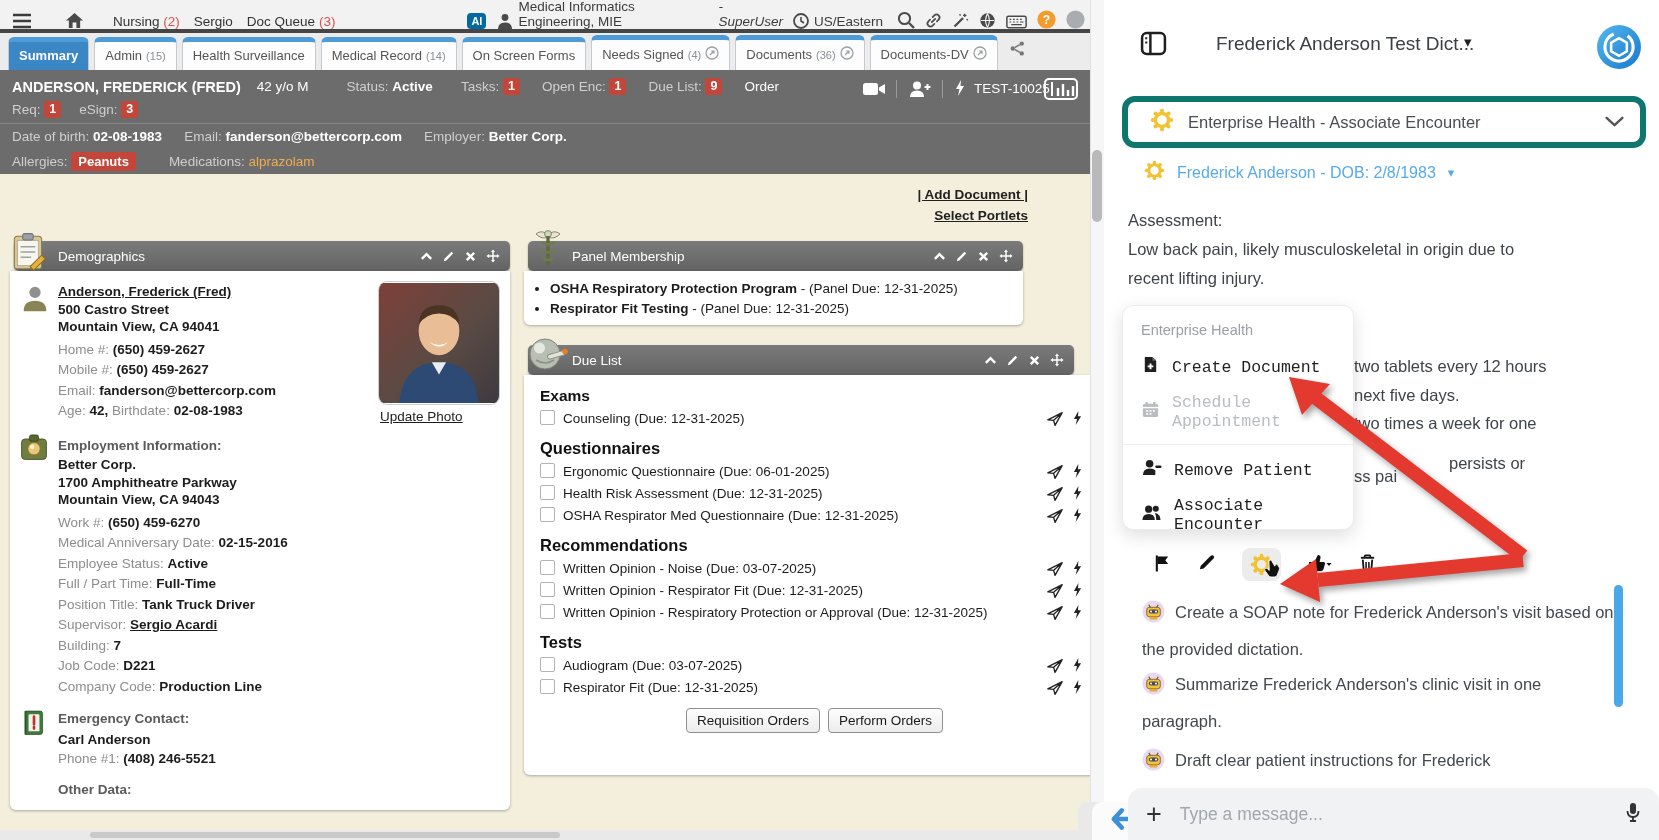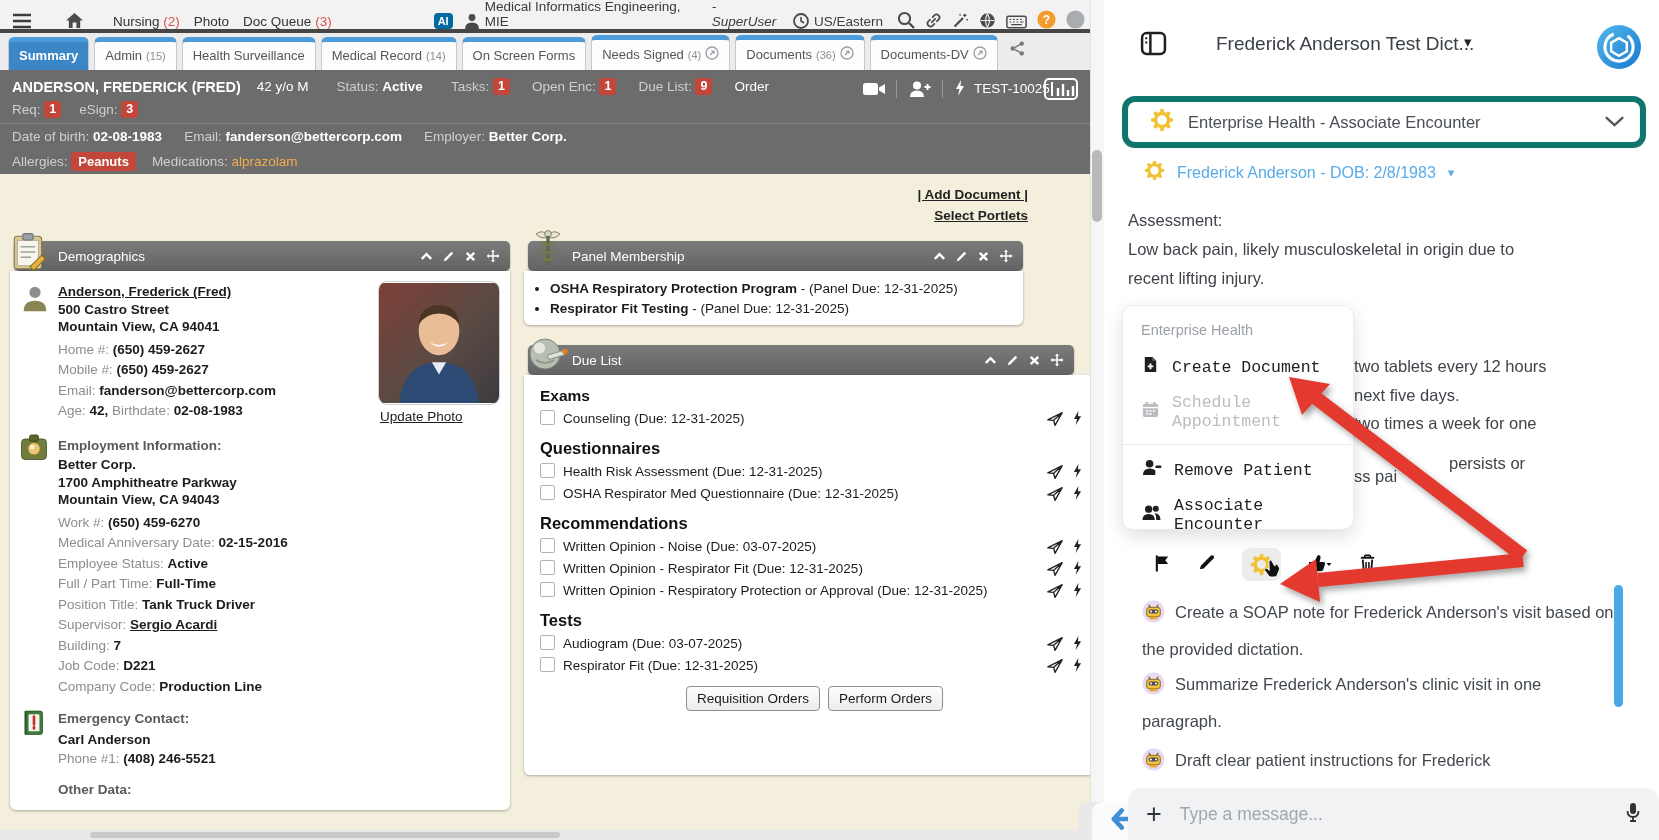--- a/index.html
+++ b/index.html
@@ -2,21 +2,21 @@
 <html><head>
 <meta charset="utf-8">
 <style>
   html,body{margin:0;padding:0;background:#fff;font-family:"Liberation Sans",sans-serif;}
   .stage{position:relative;width:1659px;height:840px;overflow:hidden;background:#fff;}
   .abs{position:absolute;}
   
   .topbar{left:0;top:0;width:1090px;height:29px;background:#f2f2f2;border-bottom:4px solid #464646;display:flex;align-items:flex-end;color:#3c3c3c;font-size:13.5px;}
   .topbar .navitem{margin-right:14px;white-space:nowrap;color:#333;}
   .topbar .cnt{color:#d9534f;}
-  .aibadge{background:#0369a1;color:#fff;font-weight:bold;font-size:11px;border-radius:4px;padding:2px 4px;margin:0 6px 0 88px;}
+  .aibadge{background:#0369a1;color:#fff;font-weight:bold;font-size:11px;border-radius:4px;padding:2px 4px;margin:0 6px 0 118px;}
   .tbicon{display:inline-flex;align-items:center;justify-content:center;margin:0 5px;}
   
   .tabbar{left:0;top:33px;width:1090px;height:37px;background:#ececec;display:flex;align-items:flex-end;padding-left:8px;box-sizing:border-box;}
   .tab{position:relative;background:#fdfdfd;border:1px solid #c3c9ce;border-bottom:none;border-radius:6px 6px 0 0;margin-right:5px;padding:6px 10px 7px;font-size:13px;color:#555;border-top:5px solid #4d9bd8;white-space:nowrap;display:flex;align-items:center;gap:4px;}
   .tab.active{background:#3b86c4;border-top-color:#4d9bd8;color:#fff;font-weight:bold;}
   .tab .tcnt{font-size:11px;color:#8a8f94;}
   
   .phead{left:0;top:70px;width:1090px;height:104px;background:#6c6c6c;color:#fff;font-size:13.5px;}
   .phead .lbl{color:#cfcfcf;}
   .badge{background:#c2473a;color:#fff;border-radius:3px;padding:0 5px;font-weight:bold;font-size:12.5px;display:inline-block;line-height:17px;}
@@ -83,21 +83,21 @@
       <svg width="20" height="16" viewBox="0 0 20 16">
           <path d="M1 2 H19 M1 8 H19 M1 14 H19" stroke="#3c3c3c" stroke-width="2.6"></path>
         </svg>
     </span>
     <span class="tbicon" style="margin-left:28px">
       <svg width="19" height="17" viewBox="0 0 20 18">
           <path d="M10 1 L19 9 H16 V17 H12 V11 H8 V17 H4 V9 H1 Z" fill="#4a4a4a"></path>
         </svg>
     </span>
     <span class="navitem" style="margin-left:24px"><span>Nursing</span> <span class="cnt">(2)</span></span>
-    <span class="navitem"><span>Photo</span></span>
+    <span class="navitem"><span>Sergio</span></span>
     <span class="navitem"><span>Doc Queue</span> <span class="cnt">(3)</span></span>
     <span class="aibadge">AI</span>
     <span class="tbicon">
       <svg width="16" height="16" viewBox="0 0 16 16">
           <circle cx="8" cy="4.5" r="3.4" fill="#4a4a4a"></circle>
           <path d="M1 16 Q1 9.5 8 9.5 Q15 9.5 15 16 Z" fill="#4a4a4a"></path>
         </svg>
     </span>
     <span>Medical Informatics Engineering, MIE</span>
     <span style="font-style:italic;margin-left:8px">- SuperUser</span>
@@ -198,21 +198,21 @@
           <circle cx="13.5" cy="14.2" r="2.3" fill="#777"></circle>
           <path d="M6 8 L11.5 4.8 M6 10 L11.5 13.2" stroke="#777" stroke-width="1.6"></path>
         </svg>
     </div>
   </div>
 
   <div class="abs phead">
     <div class="prow" style="top:8px;gap:0">
       <span style="font-weight:bold;font-size:14.5px">ANDERSON, FREDERICK (FRED)</span>
       <span style="margin-left:16px">42 y/o M</span>
-      <span class="lbl" style="margin-left:28px">Status:</span>&nbsp;<span style="font-weight:bold">Active</span>
+      <span class="lbl" style="margin-left:38px">Status:</span>&nbsp;<span style="font-weight:bold">Active</span>
       <span class="lbl" style="margin-left:28px">Tasks:</span>&nbsp;<span class="badge">1</span>
       <span class="lbl" style="margin-left:22px">Open Enc:</span>&nbsp;<span class="badge">1</span>
       <span class="lbl" style="margin-left:22px">Due List:</span>&nbsp;<span class="badge">9</span>
       <span style="margin-left:22px">Order</span>
     </div>
     <span class="abs" style="left:862px;top:11px"><svg width="24" height="16" viewBox="0 0 24 16">
           <rect x="1" y="2" width="15" height="12" rx="2.5" fill="#fff"></rect>
           <path d="M17 6.5 L23 3 V13 L17 9.5 Z" fill="#fff"></path>
         </svg></span>
     <span class="abs pdiv" style="left:896px;top:10px"></span>
@@ -237,21 +237,21 @@
       <span class="lbl" style="margin-left:18px">eSign:</span>&nbsp;<span class="badge">3</span>
     </div>
     <div class="abs" style="left:0;top:53px;width:1090px;height:1px;background:rgba(255,255,255,.18)"></div>
     <div class="prow" style="top:59px">
       <span class="lbl">Date of birth:</span>&nbsp;<span style="font-weight:bold">02-08-1983</span>
       <span class="lbl" style="margin-left:22px">Email:</span>&nbsp;<span style="font-weight:bold">fanderson@bettercorp.com</span>
       <span class="lbl" style="margin-left:22px">Employer:</span>&nbsp;<span style="font-weight:bold">Better Corp.</span>
     </div>
     <div class="prow" style="top:82px">
       <span class="lbl">Allergies:</span>&nbsp;<span class="badge" style="font-size:13px;padding:1px 7px">Peanuts</span>
-      <span class="lbl" style="margin-left:16px">Medications:</span>&nbsp;<span class="med">alprazolam</span>
+      <span class="lbl" style="margin-left:33px">Medications:</span>&nbsp;<span class="med">alprazolam</span>
     </div>
   </div>
 
   <div class="abs maincream">
     <div class="toplinks">
       <a>| Add Document |</a><br>
       <a>Select Portlets</a>
     </div>
   </div>
 
@@ -426,20 +426,31 @@
           <span><svg width="18" height="18" viewBox="0 0 20 20">
               <path d="M2 11 L18 3 L10 17 L8.5 11.5 Z M8.5 11.5 L18 3" fill="none" stroke="#222" stroke-width="1.5" stroke-linejoin="round"></path>
             </svg></span>
           <span><svg width="11" height="16" viewBox="0 0 12 18">
               <path d="M7 1 L2 10 H5.5 L4 17 L10 7 H6.5 Z" fill="#222"></path>
             </svg></span>
         </span>
     </div>
 
     <div class="dl-head" style="font-size:16.5px">Questionnaires</div>
+    <div class="dl-row">
+      <span class="cb"></span><span>Ergonomic Questionnaire (Due: 06-01-2025)</span>
+      <span class="dl-icons">
+          <span><svg width="18" height="18" viewBox="0 0 20 20">
+              <path d="M2 11 L18 3 L10 17 L8.5 11.5 Z M8.5 11.5 L18 3" fill="none" stroke="#222" stroke-width="1.5" stroke-linejoin="round"></path>
+            </svg></span>
+          <span><svg width="11" height="16" viewBox="0 0 12 18">
+              <path d="M7 1 L2 10 H5.5 L4 17 L10 7 H6.5 Z" fill="#222"></path>
+            </svg></span>
+        </span>
+    </div>
     <div class="dl-row">
       <span class="cb"></span><span>Health Risk Assessment (Due: 12-31-2025)</span>
       <span class="dl-icons">
           <span><svg width="18" height="18" viewBox="0 0 20 20">
               <path d="M2 11 L18 3 L10 17 L8.5 11.5 Z M8.5 11.5 L18 3" fill="none" stroke="#222" stroke-width="1.5" stroke-linejoin="round"></path>
             </svg></span>
           <span><svg width="11" height="16" viewBox="0 0 12 18">
               <path d="M7 1 L2 10 H5.5 L4 17 L10 7 H6.5 Z" fill="#222"></path>
             </svg></span>
         </span>

